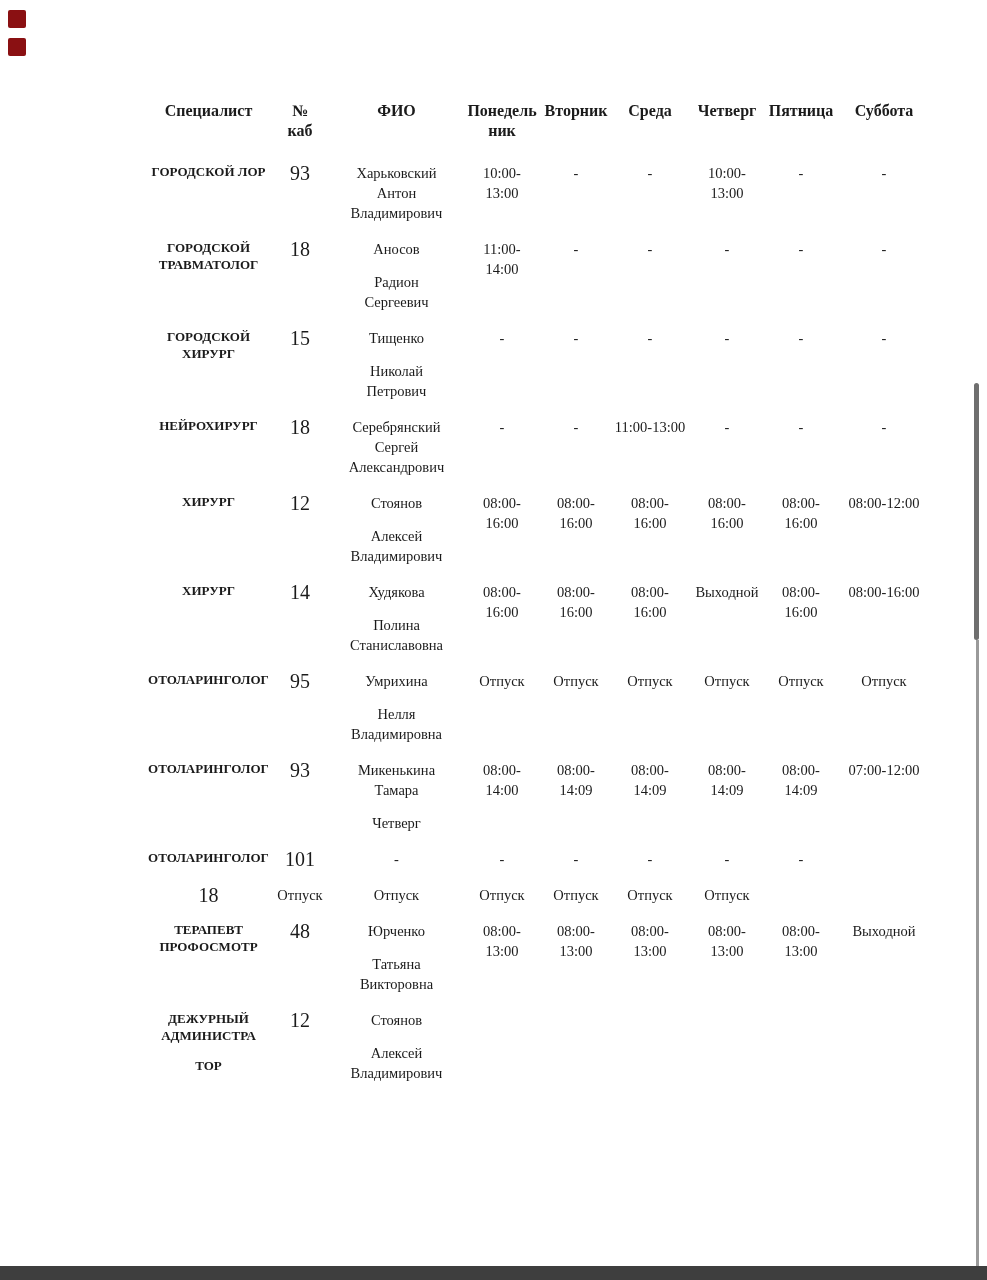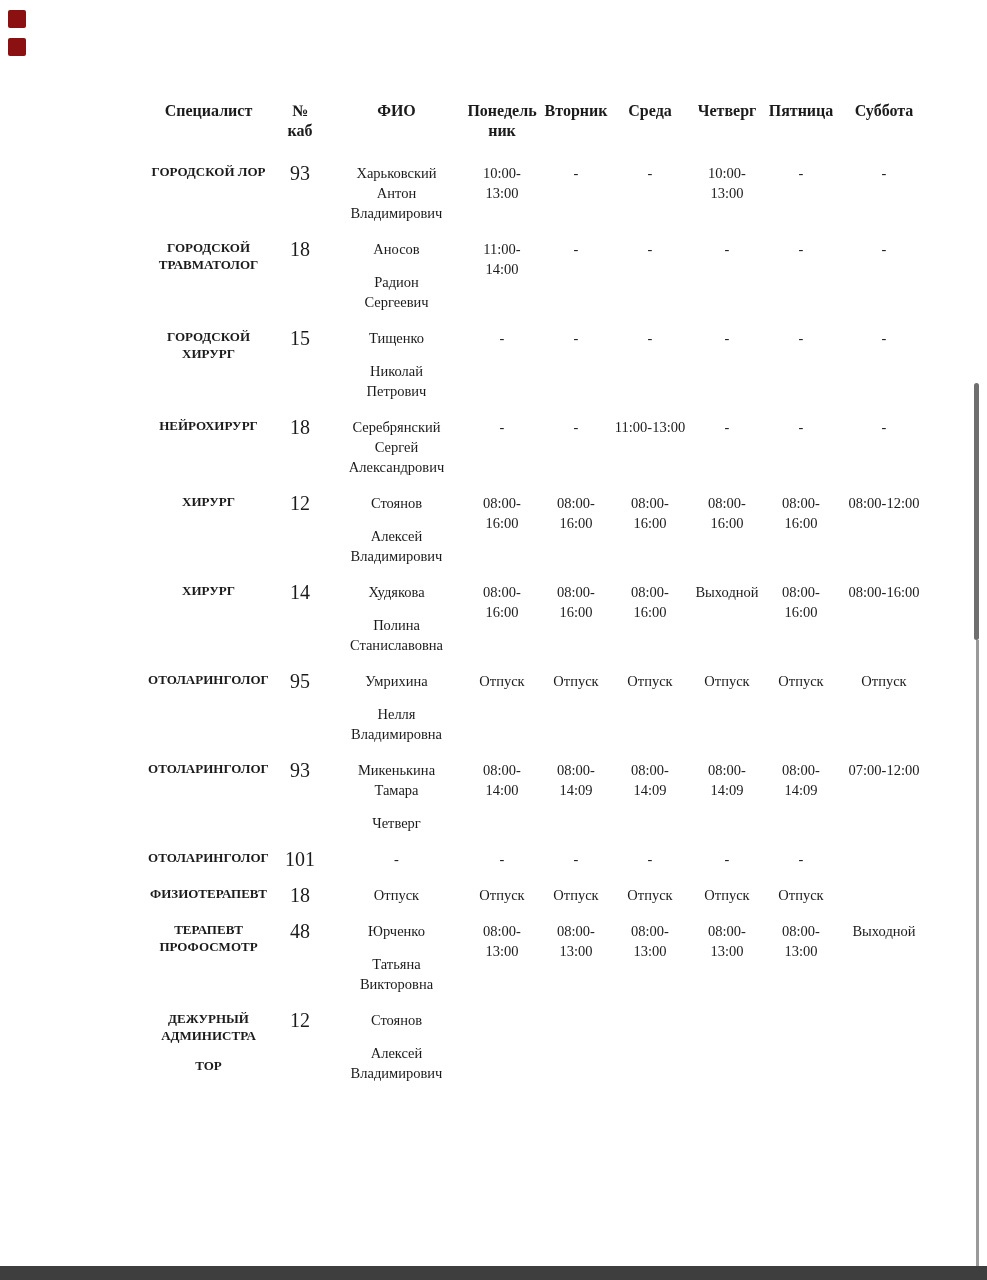--- a/index.html
+++ b/index.html
@@ -350,23 +350,20 @@
           <div class="text-line">-</div>
         </div>
         <div class="td day">
           <div class="text-line">-</div>
         </div>
         <div class="td day">
           <div class="text-line">-</div>
         </div>
       </div>
       <div class="tr">
-        <div class="td spec">
-          <div class="spec-line">ФИЗИОТЕРАПЕВТ</div>
-        </div>
         <div class="td cab">18</div>
         <div class="td day">
           <div class="text-line">Отпуск</div>
         </div>
         <div class="td day">
           <div class="text-line">Отпуск</div>
         </div>
         <div class="td day">
           <div class="text-line">Отпуск</div>
         </div>

